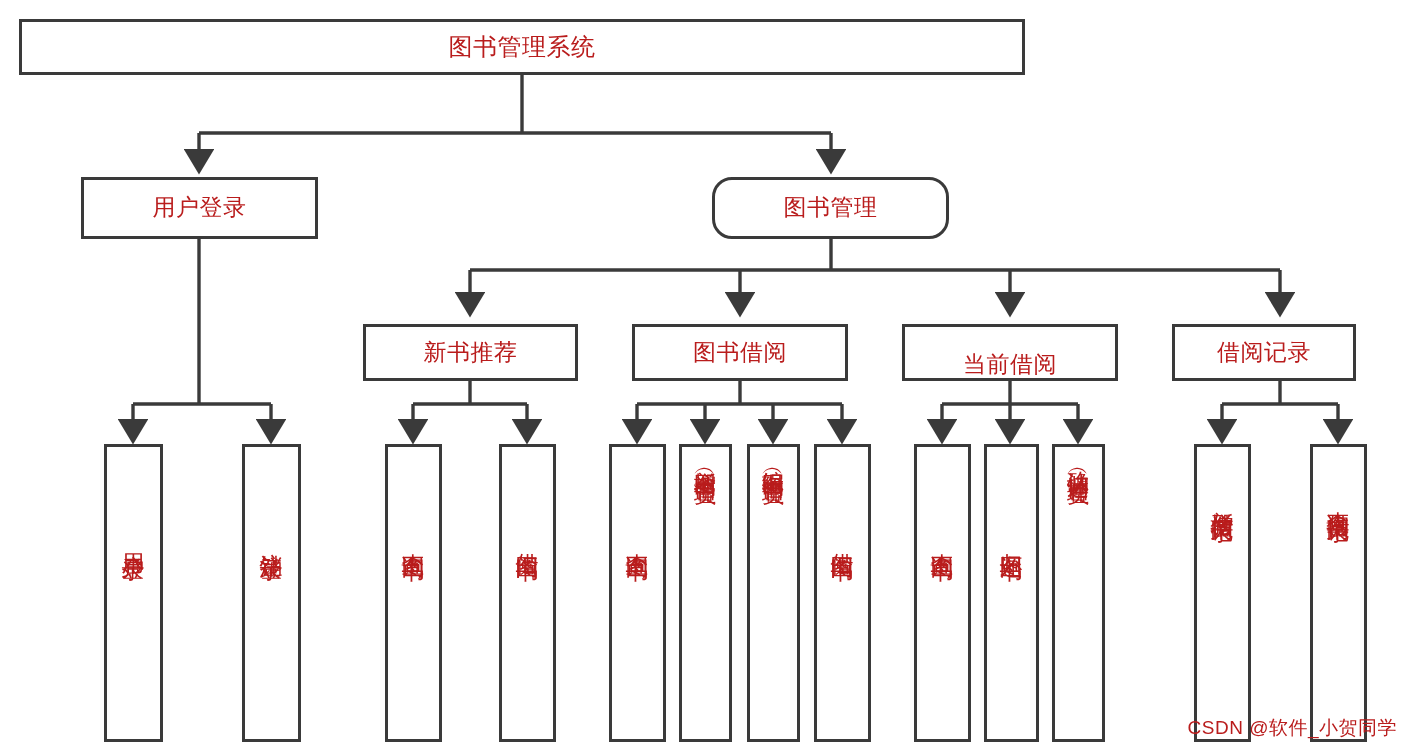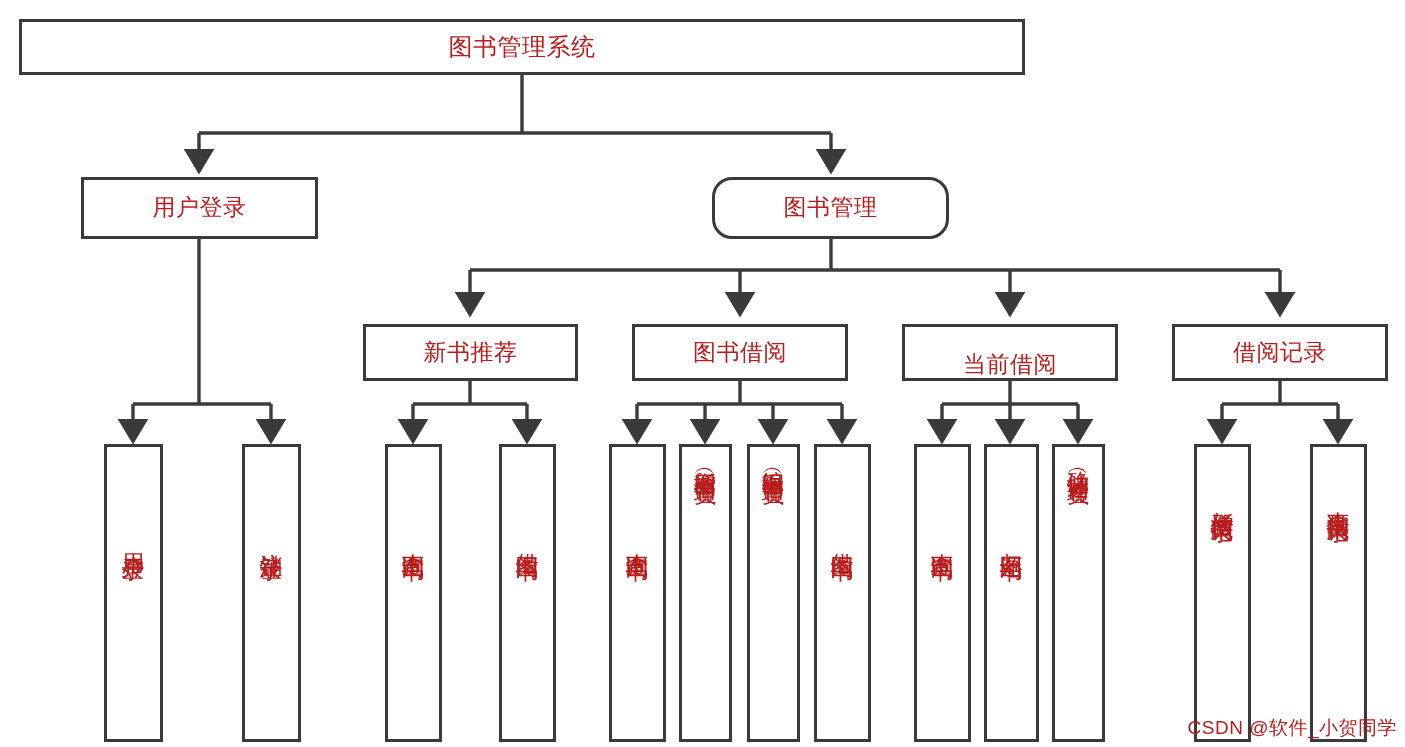--- a/index.html
+++ b/index.html
@@ -142,21 +142,21 @@
 
   <div class="node horiz" style="left:363px; top:317px; width:215px; height:57px;">
     <span class="lbl">新书推荐</span>
   </div>
   <div class="node horiz" style="left:632px; top:317px; width:216px; height:57px;">
     <span class="lbl">图书借阅</span>
   </div>
   <div class="node horiz" style="left:902px; top:317px; width:216px; height:57px;align-items:flex-end;">
     <span class="lbl">当前借阅</span>
   </div>
-  <div class="node horiz" style="left:1172px; top:317px; width:216px; height:57px;">
+  <div class="node horiz" style="left:1172px; top:317px; width:184px; height:57px;">
     <span class="lbl">借阅记录</span>
   </div>
 
   <div class="node vert" style="left:104px; top:437px; width:59px; height:298px; padding-top:88px;">
     <span class="lbl">用户登录</span>
   </div>
   <div class="node vert" style="left:242px; top:437px; width:59px; height:298px; padding-top:88px;">
     <span class="lbl">注销登录</span>
   </div>
 

